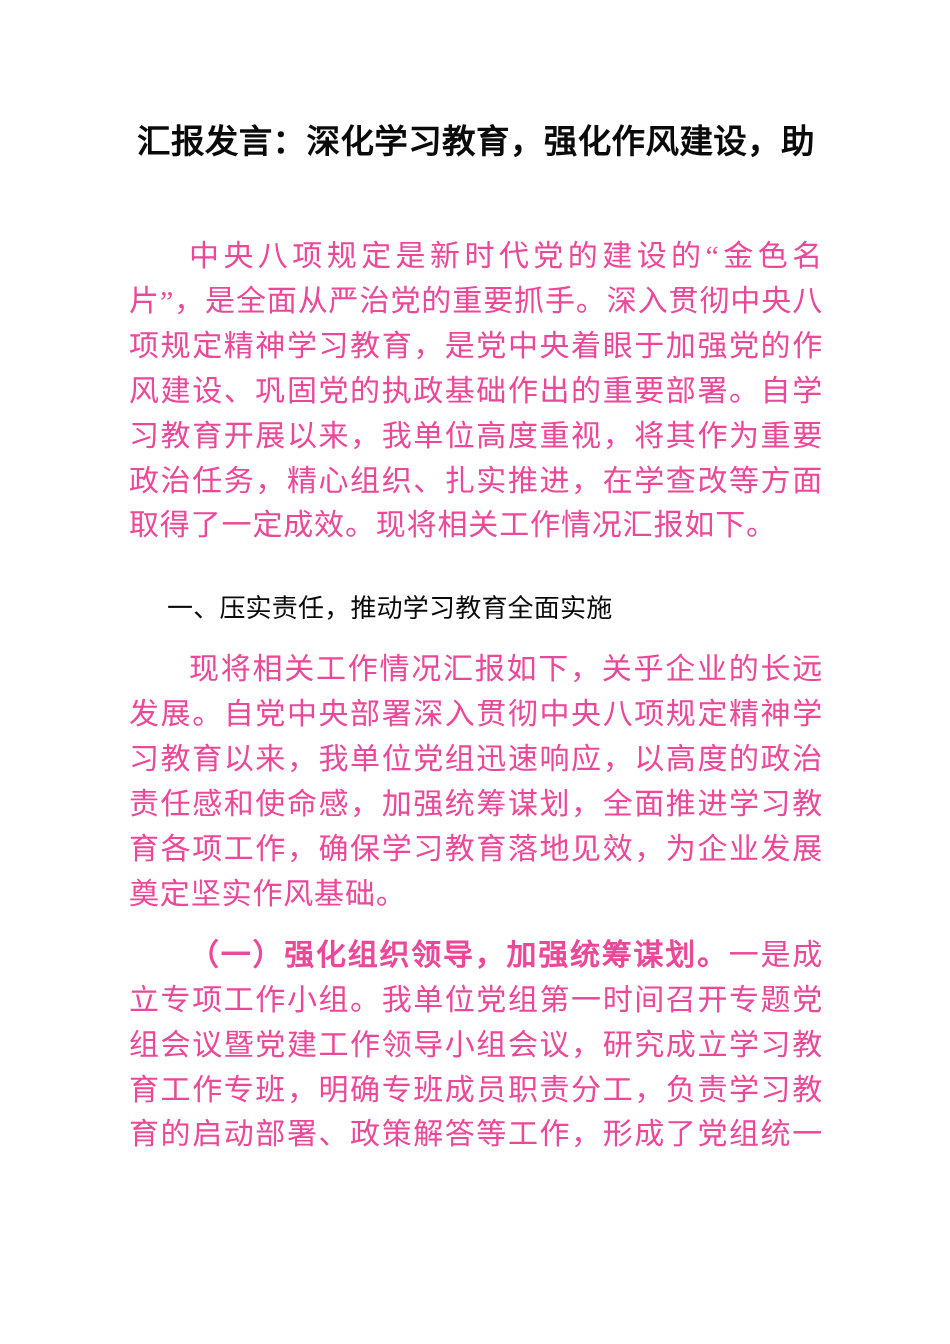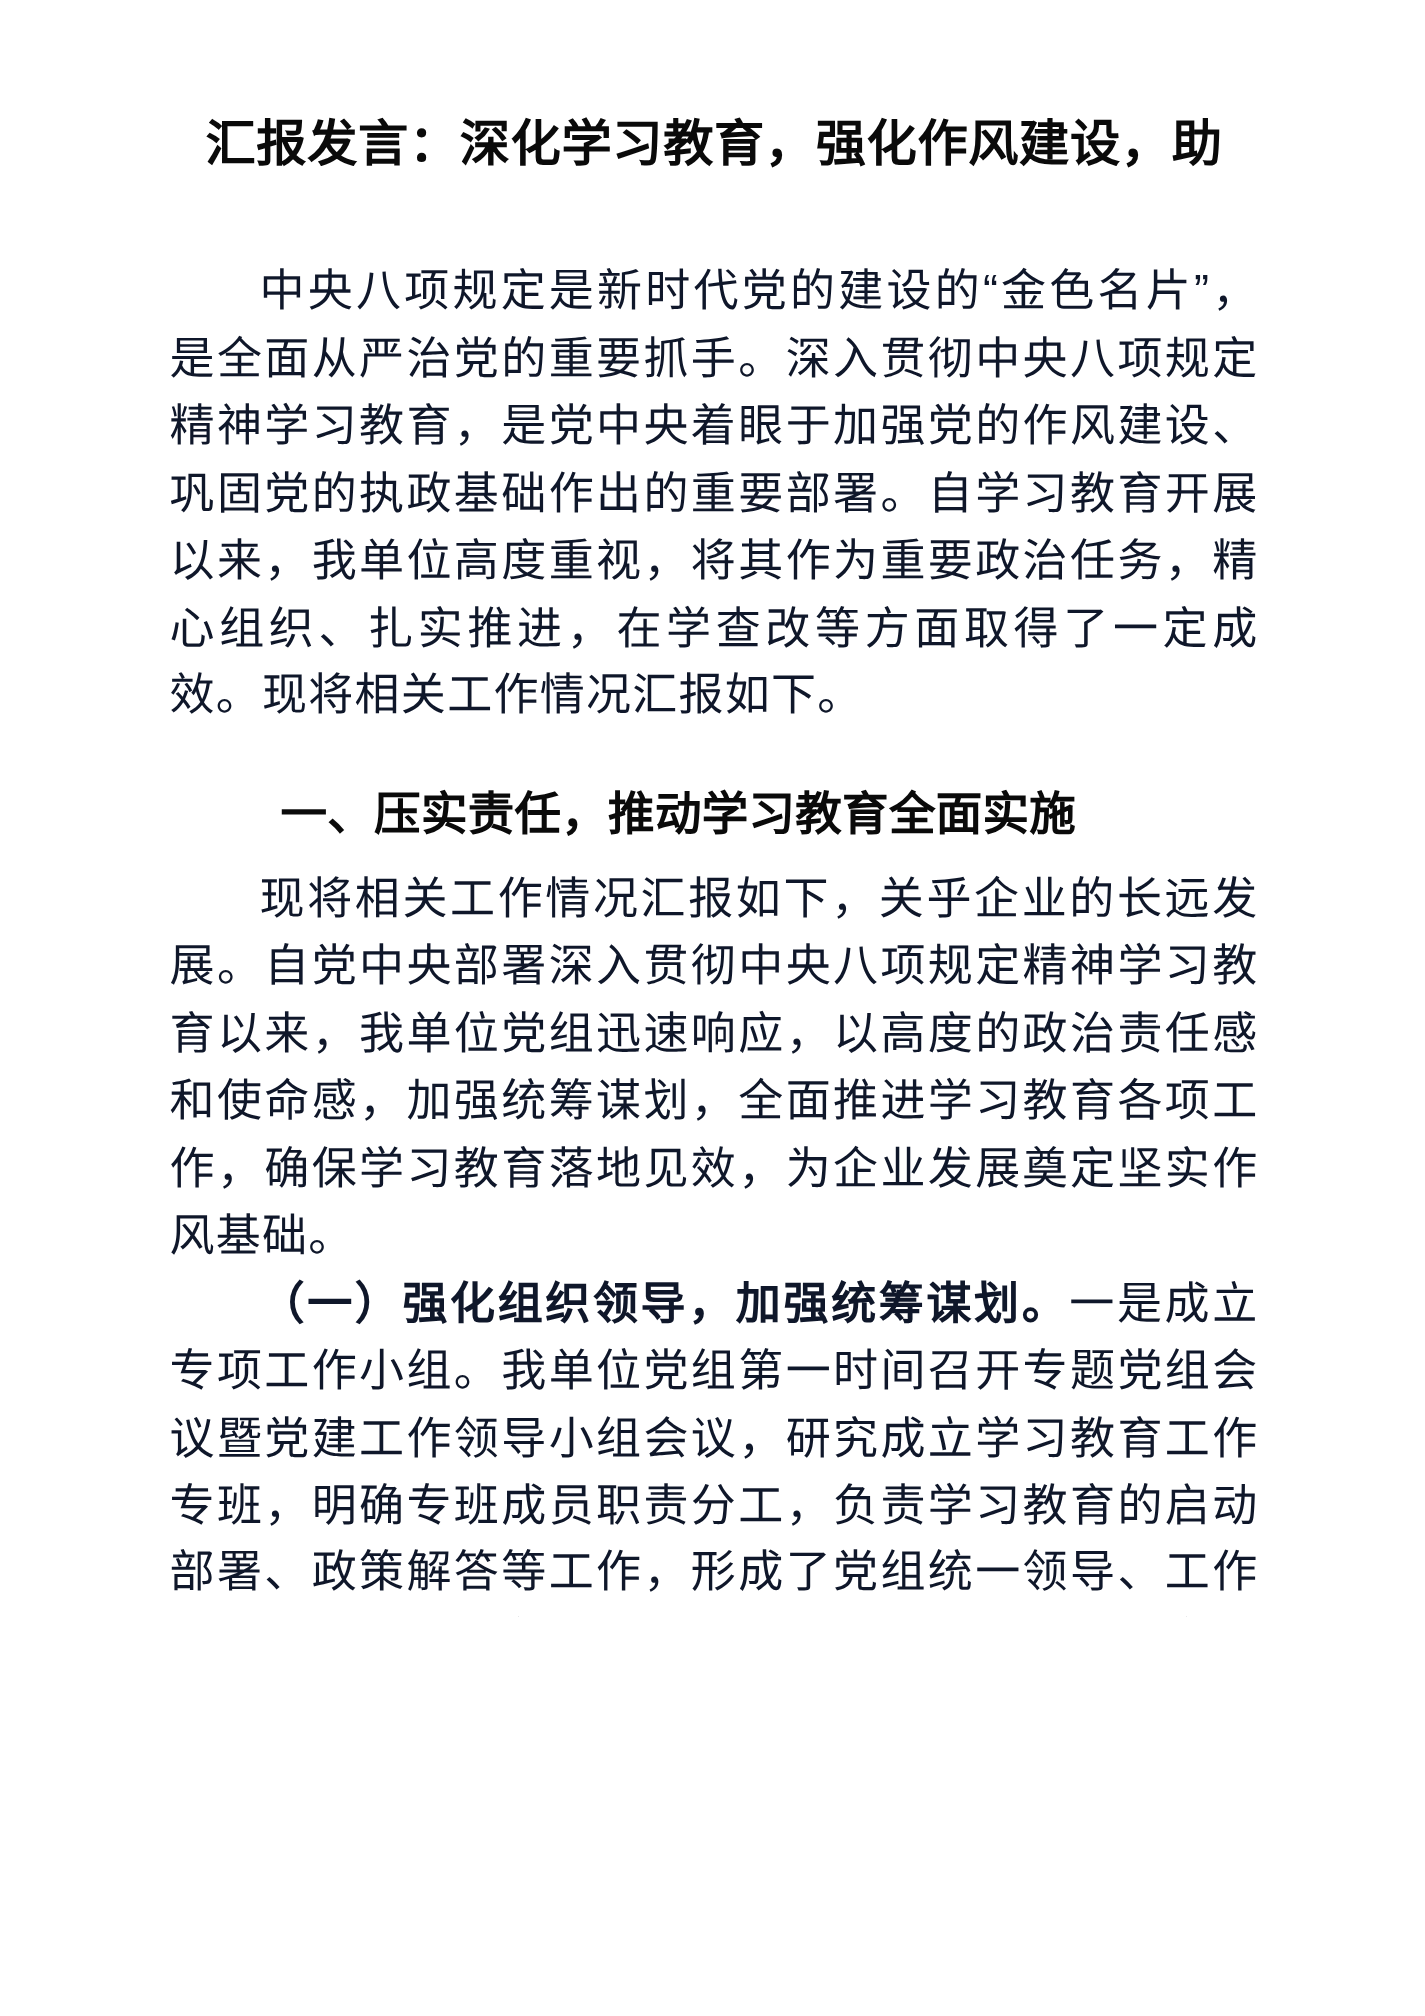--- a/index.html
+++ b/index.html
@@ -35,49 +35,49 @@
 
   
   .doc-title {
     font-family: Liberation Sans, sans-serif;
     font-weight: bold;
     font-size: 33.5px;
     line-height: 52px;
     text-align: center;
     letter-spacing: 0.4px;
     margin: 0;
-    padding-top: 71px;
+    padding-top: 116px;
     color: #0a0a0a;
     text-rendering: optimizeLegibility;
   }
 
   
   .section-heading {
     font-family: "DejaVu Sans", "Liberation Sans", sans-serif;
-    font-weight: bold;
-    font-size: 31px;
+    font-weight: normal;
+    font-size: 26px;
     line-height: 45px;
     text-indent: 2em;
-    margin: 12px;
+    margin: 2px;
     padding-top: 22px;
     letter-spacing: 0.2px;
     color: #0a0a0a;
   }
 
   
   .para {
-    font-family: Liberation Sans, sans-serif;
+    font-family: Liberation Serif, serif;
     font-size: 30px;
     line-height: 44.9px;
     text-indent: 2em;
-    margin: 0;
+    margin: 16px;
     text-align: justify;
     text-justify: inter-ideograph;
     letter-spacing: 0.85px;
-    color: #0f172a;
+    color: #ec4899;
     font-weight: 400;
   }
 
   .para.first {
     padding-top: 50px;
   }
 
   .para.tight {
     padding-top: 0;
   }

